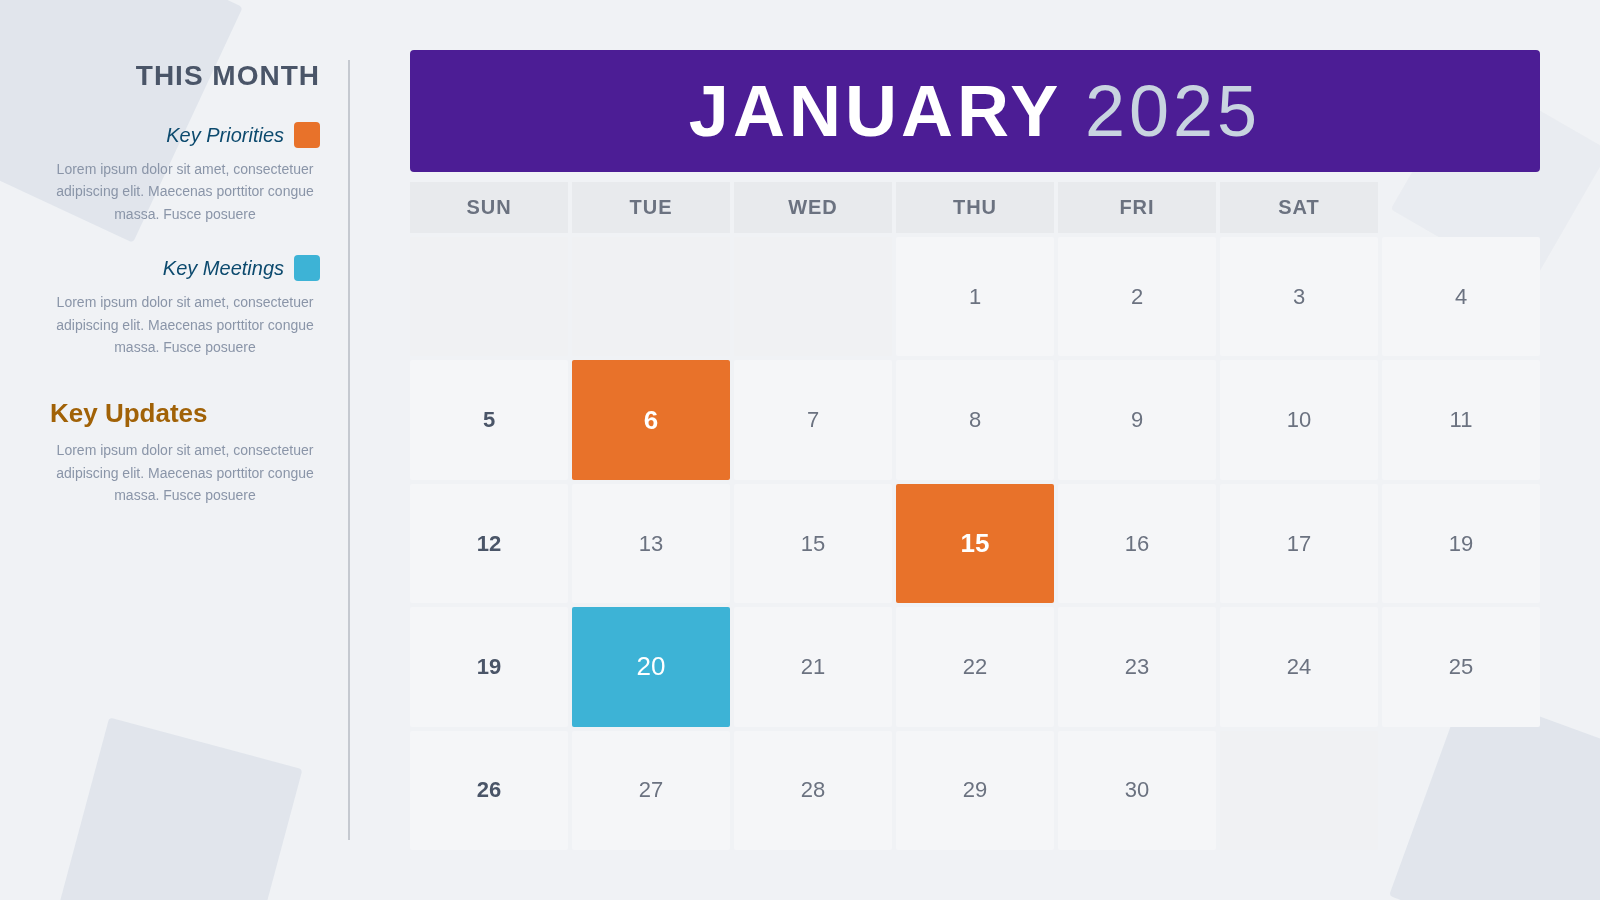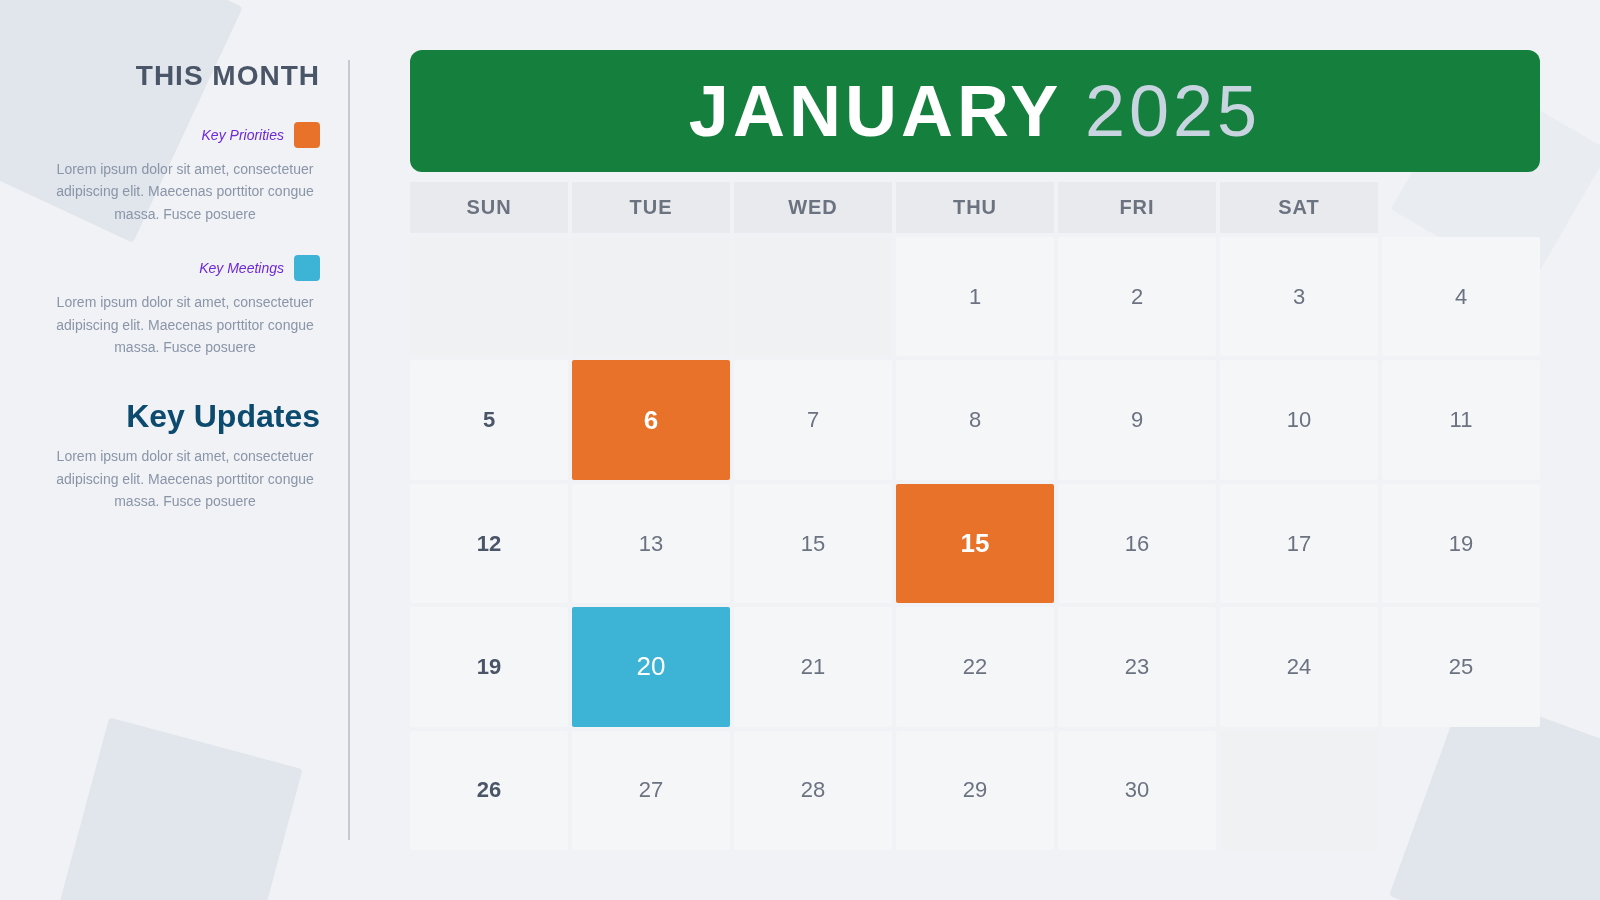--- a/index.html
+++ b/index.html
@@ -84,22 +84,22 @@
 
     .legend-header {
       display: flex;
       align-items: center;
       justify-content: flex-end;
       gap: 10px;
       margin-bottom: 10px;
     }
 
     .legend-label {
-      font-size: 14px;
-      color: #6d28d9;
+      font-size: 20px;
+      color: #0c4a6e;
       font-style: italic;
     }
 
     .legend-dot {
       width: 26px;
       height: 26px;
       border-radius: 4px;
       flex-shrink: 0;
     }
 
@@ -111,39 +111,39 @@
       color: #8a95a8;
       text-align: center;
       line-height: 1.6;
     }
 
     .key-updates-section {
       margin-top: 10px;
     }
 
     .key-updates-title {
-      font-size: 32px;
-      font-weight: 700;
-      color: #0c4a6e;
-      text-align: right;
+      font-size: 26px;
+      font-weight: 700;
+      color: #a16207;
+      text-align: left;
       margin-bottom: 10px;
     }
 
     
     .main-content {
       flex: 1;
       padding: 50px 60px 50px 60px;
       display: flex;
       flex-direction: column;
     }
 
     
     .calendar-header {
-      background: #15803d;
-      border-radius: 12px;
+      background: #4c1d95;
+      border-radius: 4px;
       padding: 20px 40px;
       margin-bottom: 10px;
       text-align: center;
     }
 
     .calendar-title {
       font-size: 72px;
       font-weight: 800;
       letter-spacing: 4px;
       color: white;

